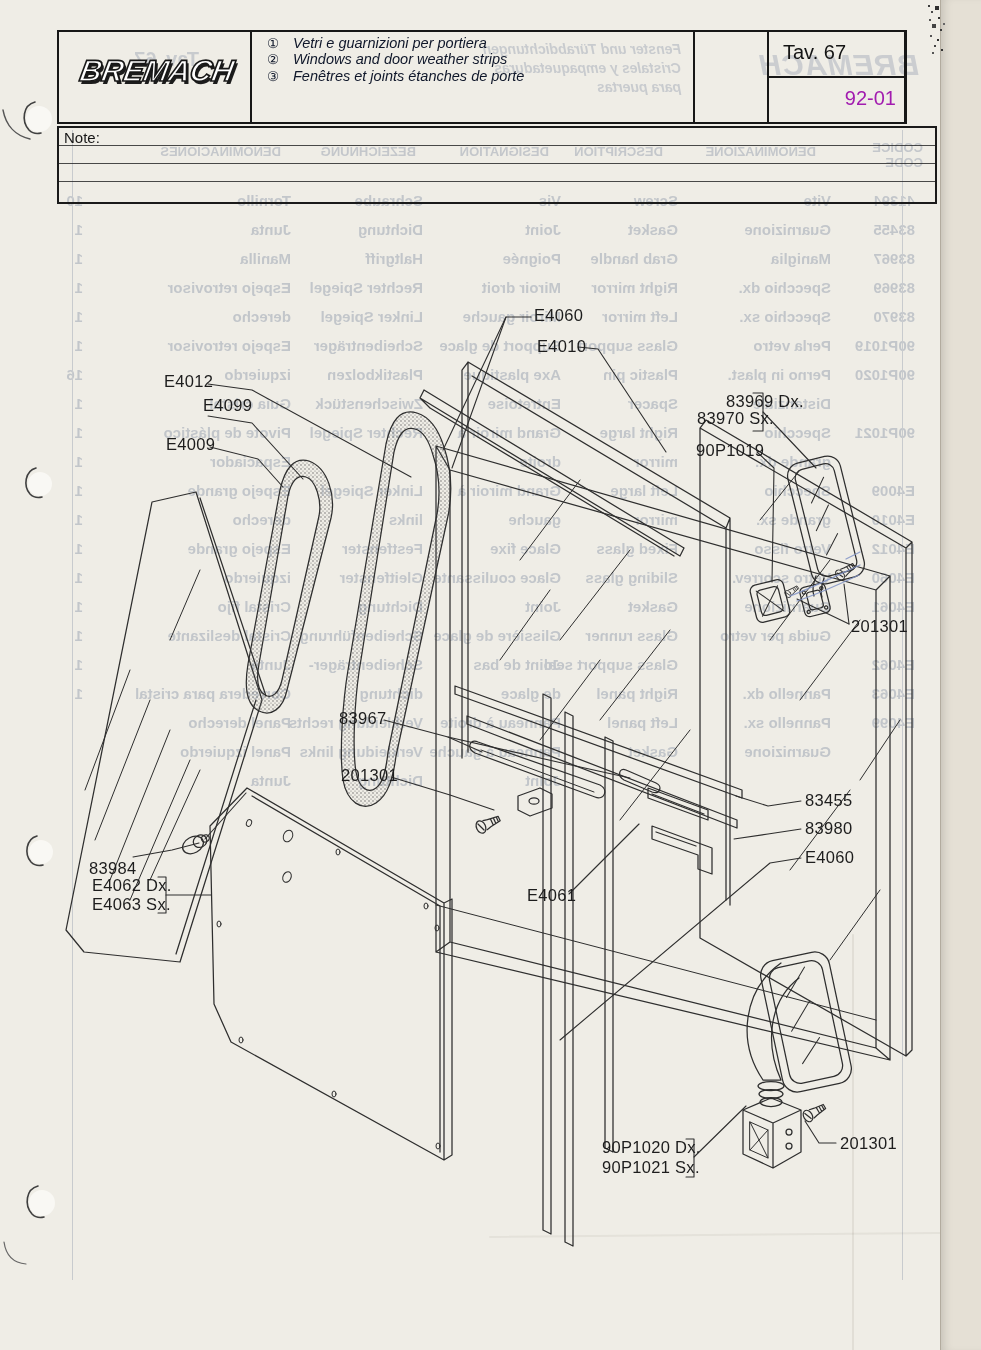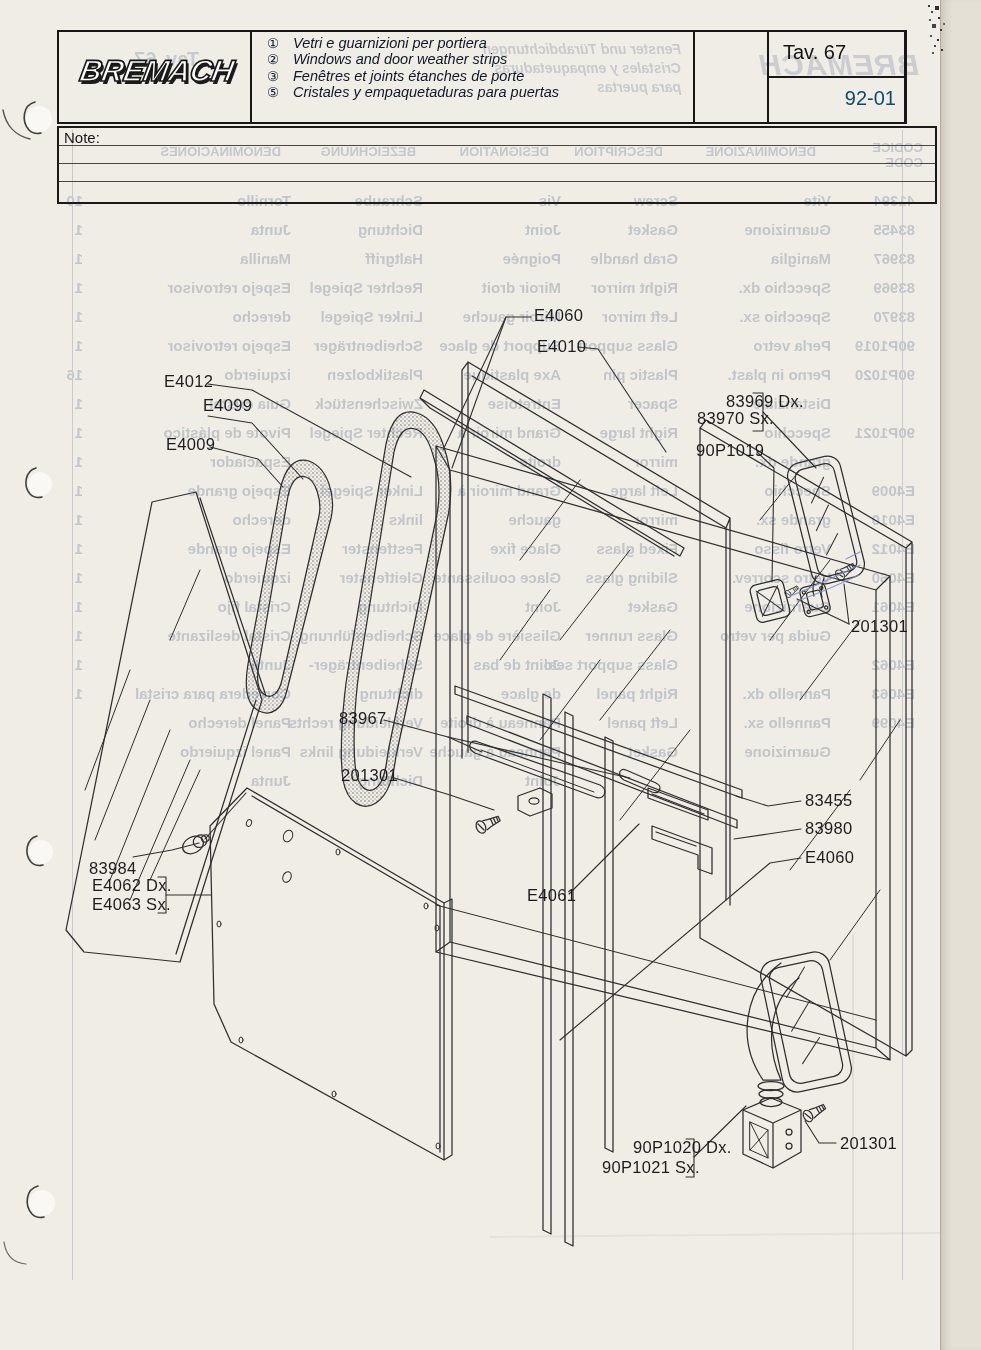--- a/index.html
+++ b/index.html
@@ -30,21 +30,21 @@
   #brand{position:absolute;left:8px;top:22px;width:180px;text-align:center;
     font-style:italic;font-weight:900;font-size:30px;color:#fff;letter-spacing:0px;
     -webkit-text-stroke:1.7px #171717;text-shadow:2.5px 2.5px 0 #1c1c1c;transform:skewX(-10deg);}
   #lang-list{position:absolute;left:642px;top:3px;width:430px;}
   .lang-row{height:16.4px;font-style:italic;font-size:14.5px;color:#0f172a;white-space:nowrap;}
   .lang-num{display:inline-block;width:26px;font-style:normal;font-size:13.5px;}
   #tav-box{position:absolute;left:708px;top:-2px;width:136px;height:90px;
     border:2px solid #171717;background:transparent;}
   #tav-label{position:absolute;left:14px;top:9px;font-size:20px;color:#141414;}
   #tav-div{position:absolute;left:0;right:0;top:44px;height:2px;background:#171717;}
-  #code-label{position:absolute;right:9px;top:55px;font-size:20px;color:#0c4a6e;margin-left:10px;}
+  #code-label{position:absolute;right:9px;top:55px;font-size:20px;color:#a21caf;margin-left:10px;}
   
   #note-box{position:absolute;left:57px;top:126px;width:876px;height:74px;
     border:2px solid #1a1a1a;z-index:4;}
   #note-label{position:absolute;left:5px;top:1px;font-size:15px;color:#161616;}
   .note-rule{position:absolute;left:0;right:0;height:1px;background:#2a2a2a;opacity:.85;}
   
   #diagram{position:absolute;left:0;top:0;z-index:2;pointer-events:none;}
   .plabel{position:absolute;z-index:3;font-size:16.5px;color:#1d1d1d;
     white-space:nowrap;letter-spacing:.3px;}
 </style>
@@ -209,21 +209,20 @@
 </div>
 
 <div id="header-box">
   <div id="brand">BREMACH</div>
   <div class="vdiv" style="left:191px;"></div>
   <div class="vdiv" style="left:634px;"></div>
   <div id="lang-list" style="left:208px;">
     <div class="lang-row"><span class="lang-num">①</span><span>Vetri e guarnizioni per portiera</span></div>
     <div class="lang-row"><span class="lang-num">②</span><span>Windows and door weather strips</span></div>
     <div class="lang-row"><span class="lang-num">③</span><span>Fenêtres et joints étanches de porte</span></div>
-    <div class="lang-row"><span class="lang-num">⑤</span><span>Cristales y empaquetaduras para puertas</span></div>
   </div>
   <div id="tav-box">
     <div id="tav-label">Tav. 67</div>
     <div id="tav-div"></div>
     <div id="code-label">92-01</div>
   </div>
 </div>
 
 <div id="note-box">
   <div id="note-label">Note:</div>
@@ -434,18 +433,18 @@
 <div class="plabel" style="left:851px;top:617px;">201301</div>
 <div class="plabel" style="left:339px;top:709px;">83967</div>
 <div class="plabel" style="left:341px;top:766px;">201301</div>
 <div class="plabel" style="left:89px;top:847px;margin-top:12px;">83984</div>
 <div class="plabel" style="left:92px;top:876px;">E4062 Dx.</div>
 <div class="plabel" style="left:92px;top:895px;">E4063 Sx.</div>
 <div class="plabel" style="left:527px;top:886px;">E4061</div>
 <div class="plabel" style="left:805px;top:791px;">83455</div>
 <div class="plabel" style="left:805px;top:819px;">83980</div>
 <div class="plabel" style="left:805px;top:848px;">E4060</div>
-<div class="plabel" style="left:602px;top:1138px;margin-left:31px;">90P1020 Dx.</div>
+<div class="plabel" style="left:602px;top:1138px;">90P1020 Dx.</div>
 <div class="plabel" style="left:602px;top:1158px;">90P1021 Sx.</div>
 <div class="plabel" style="left:840px;top:1134px;">201301</div>
 
 <div id="edge-strip"></div>
 <div id="speckles"></div>
 
 </body></html>

